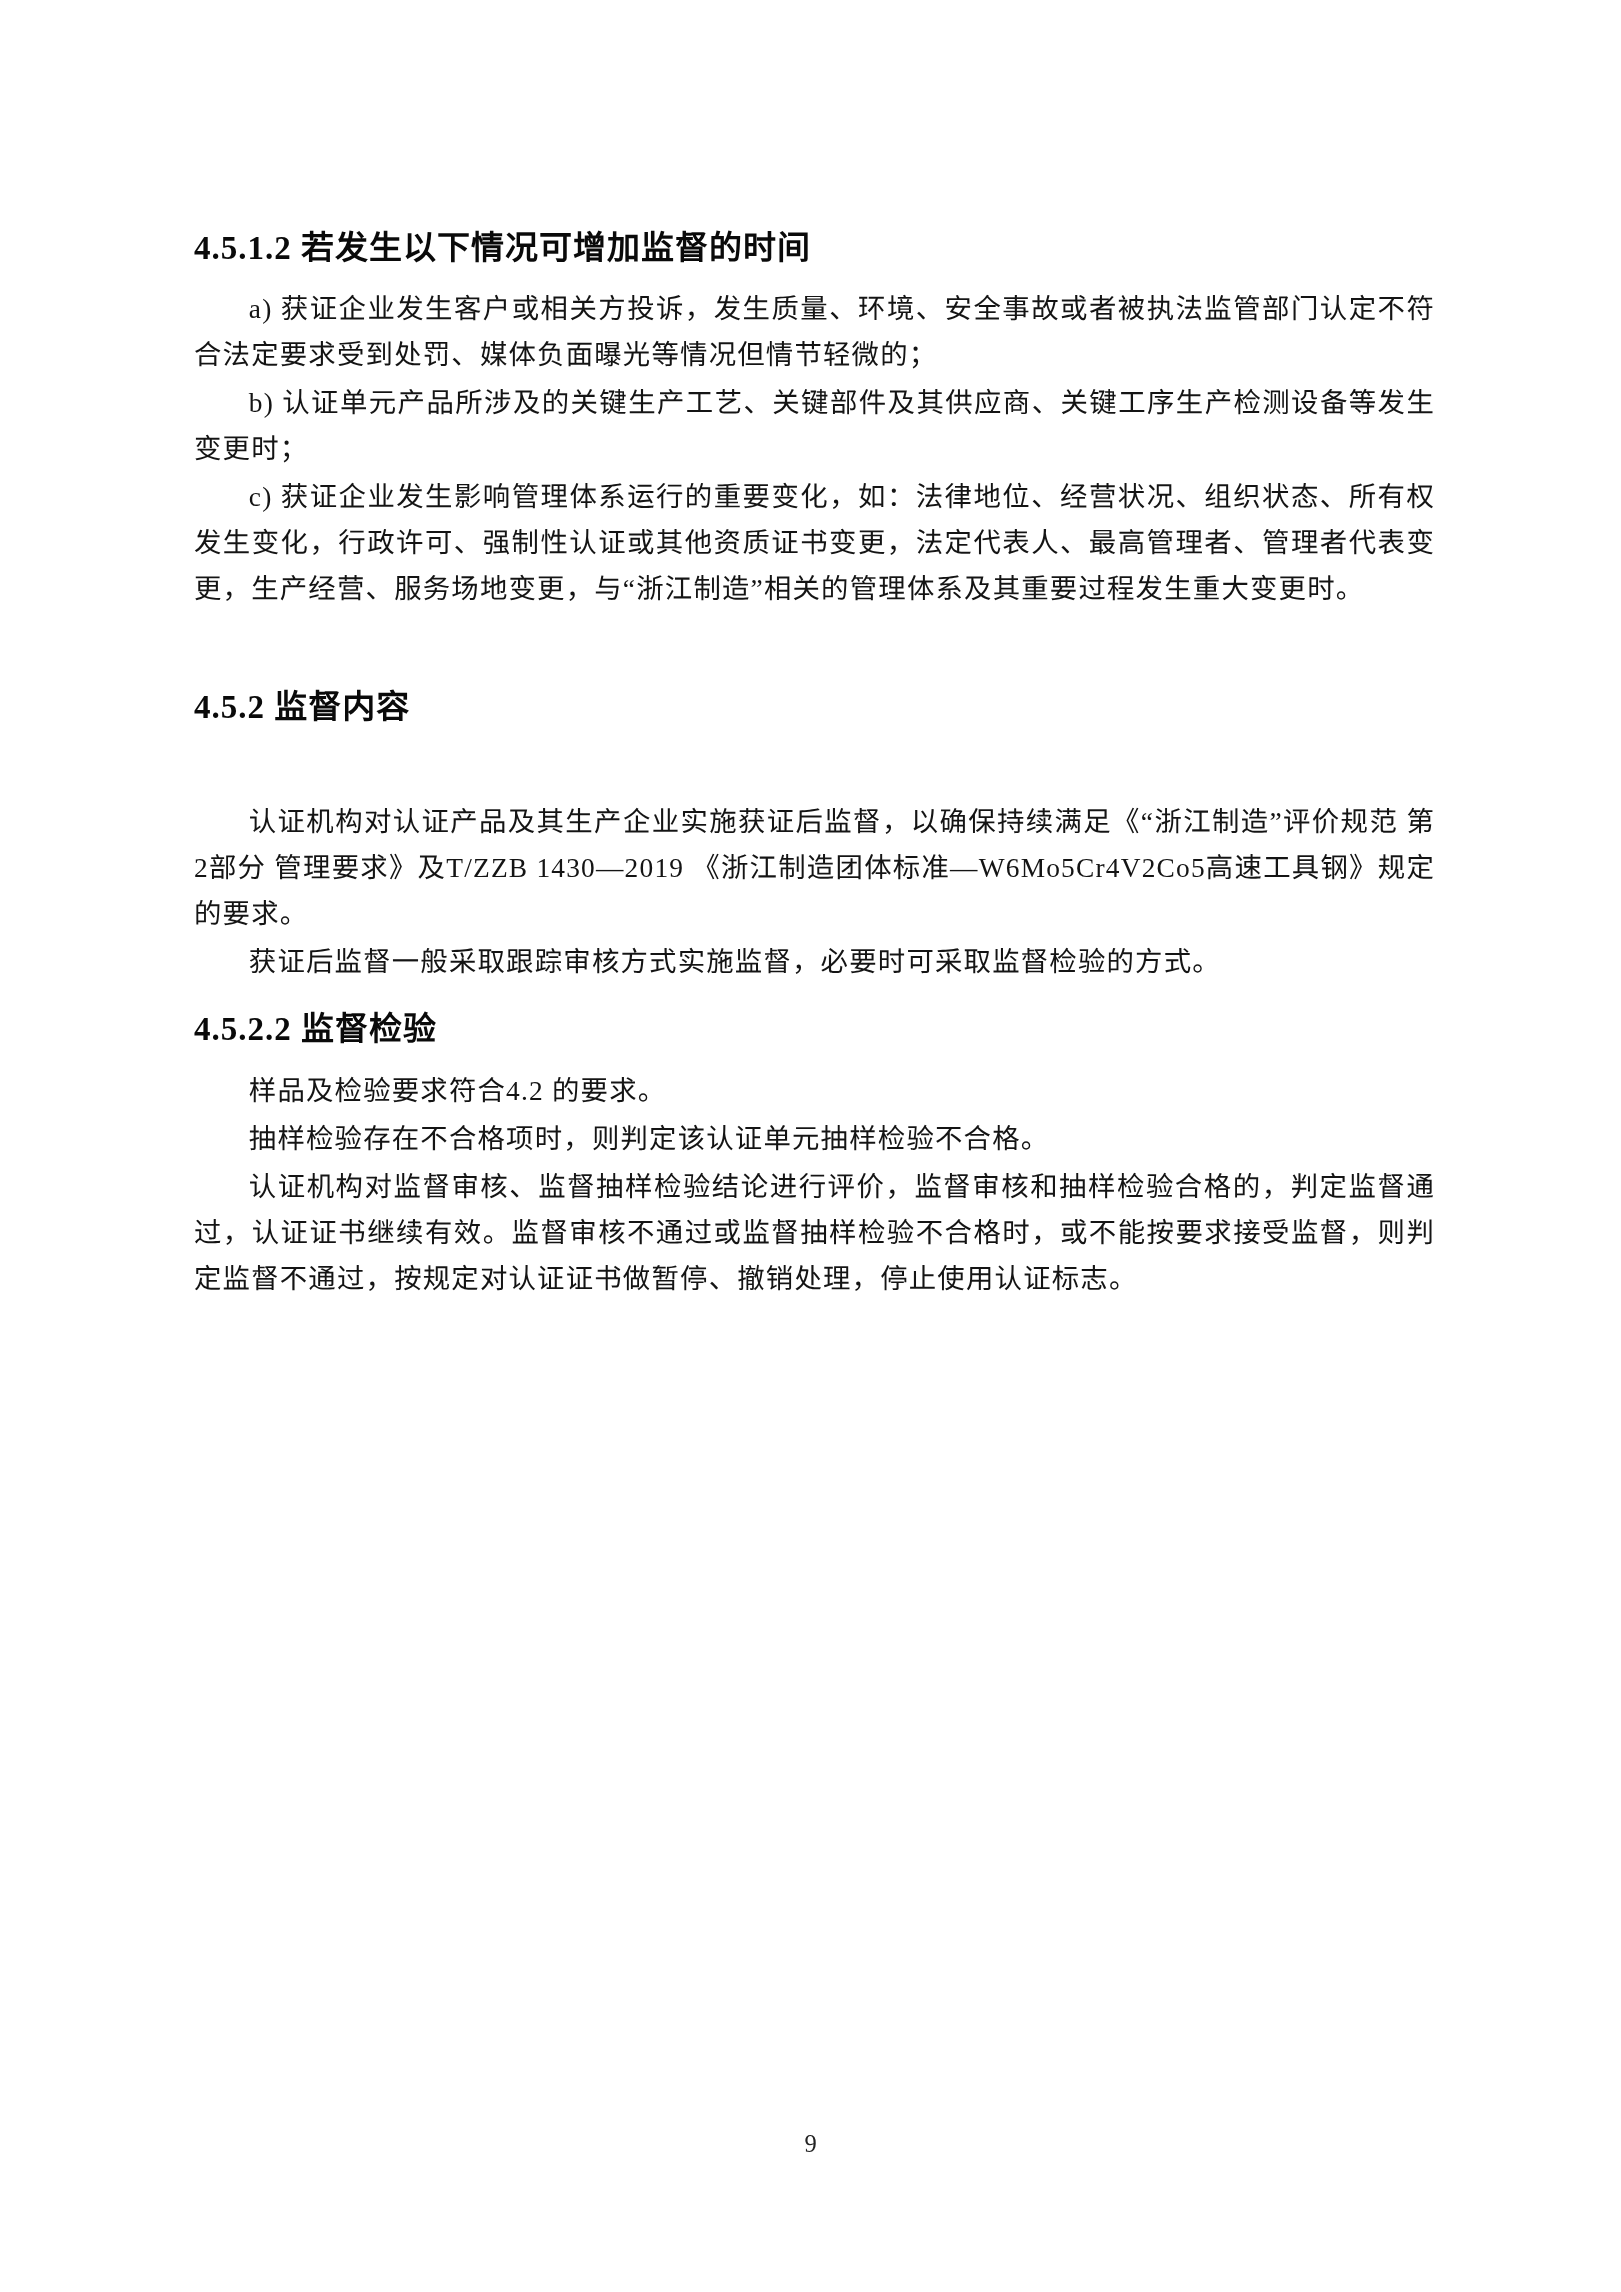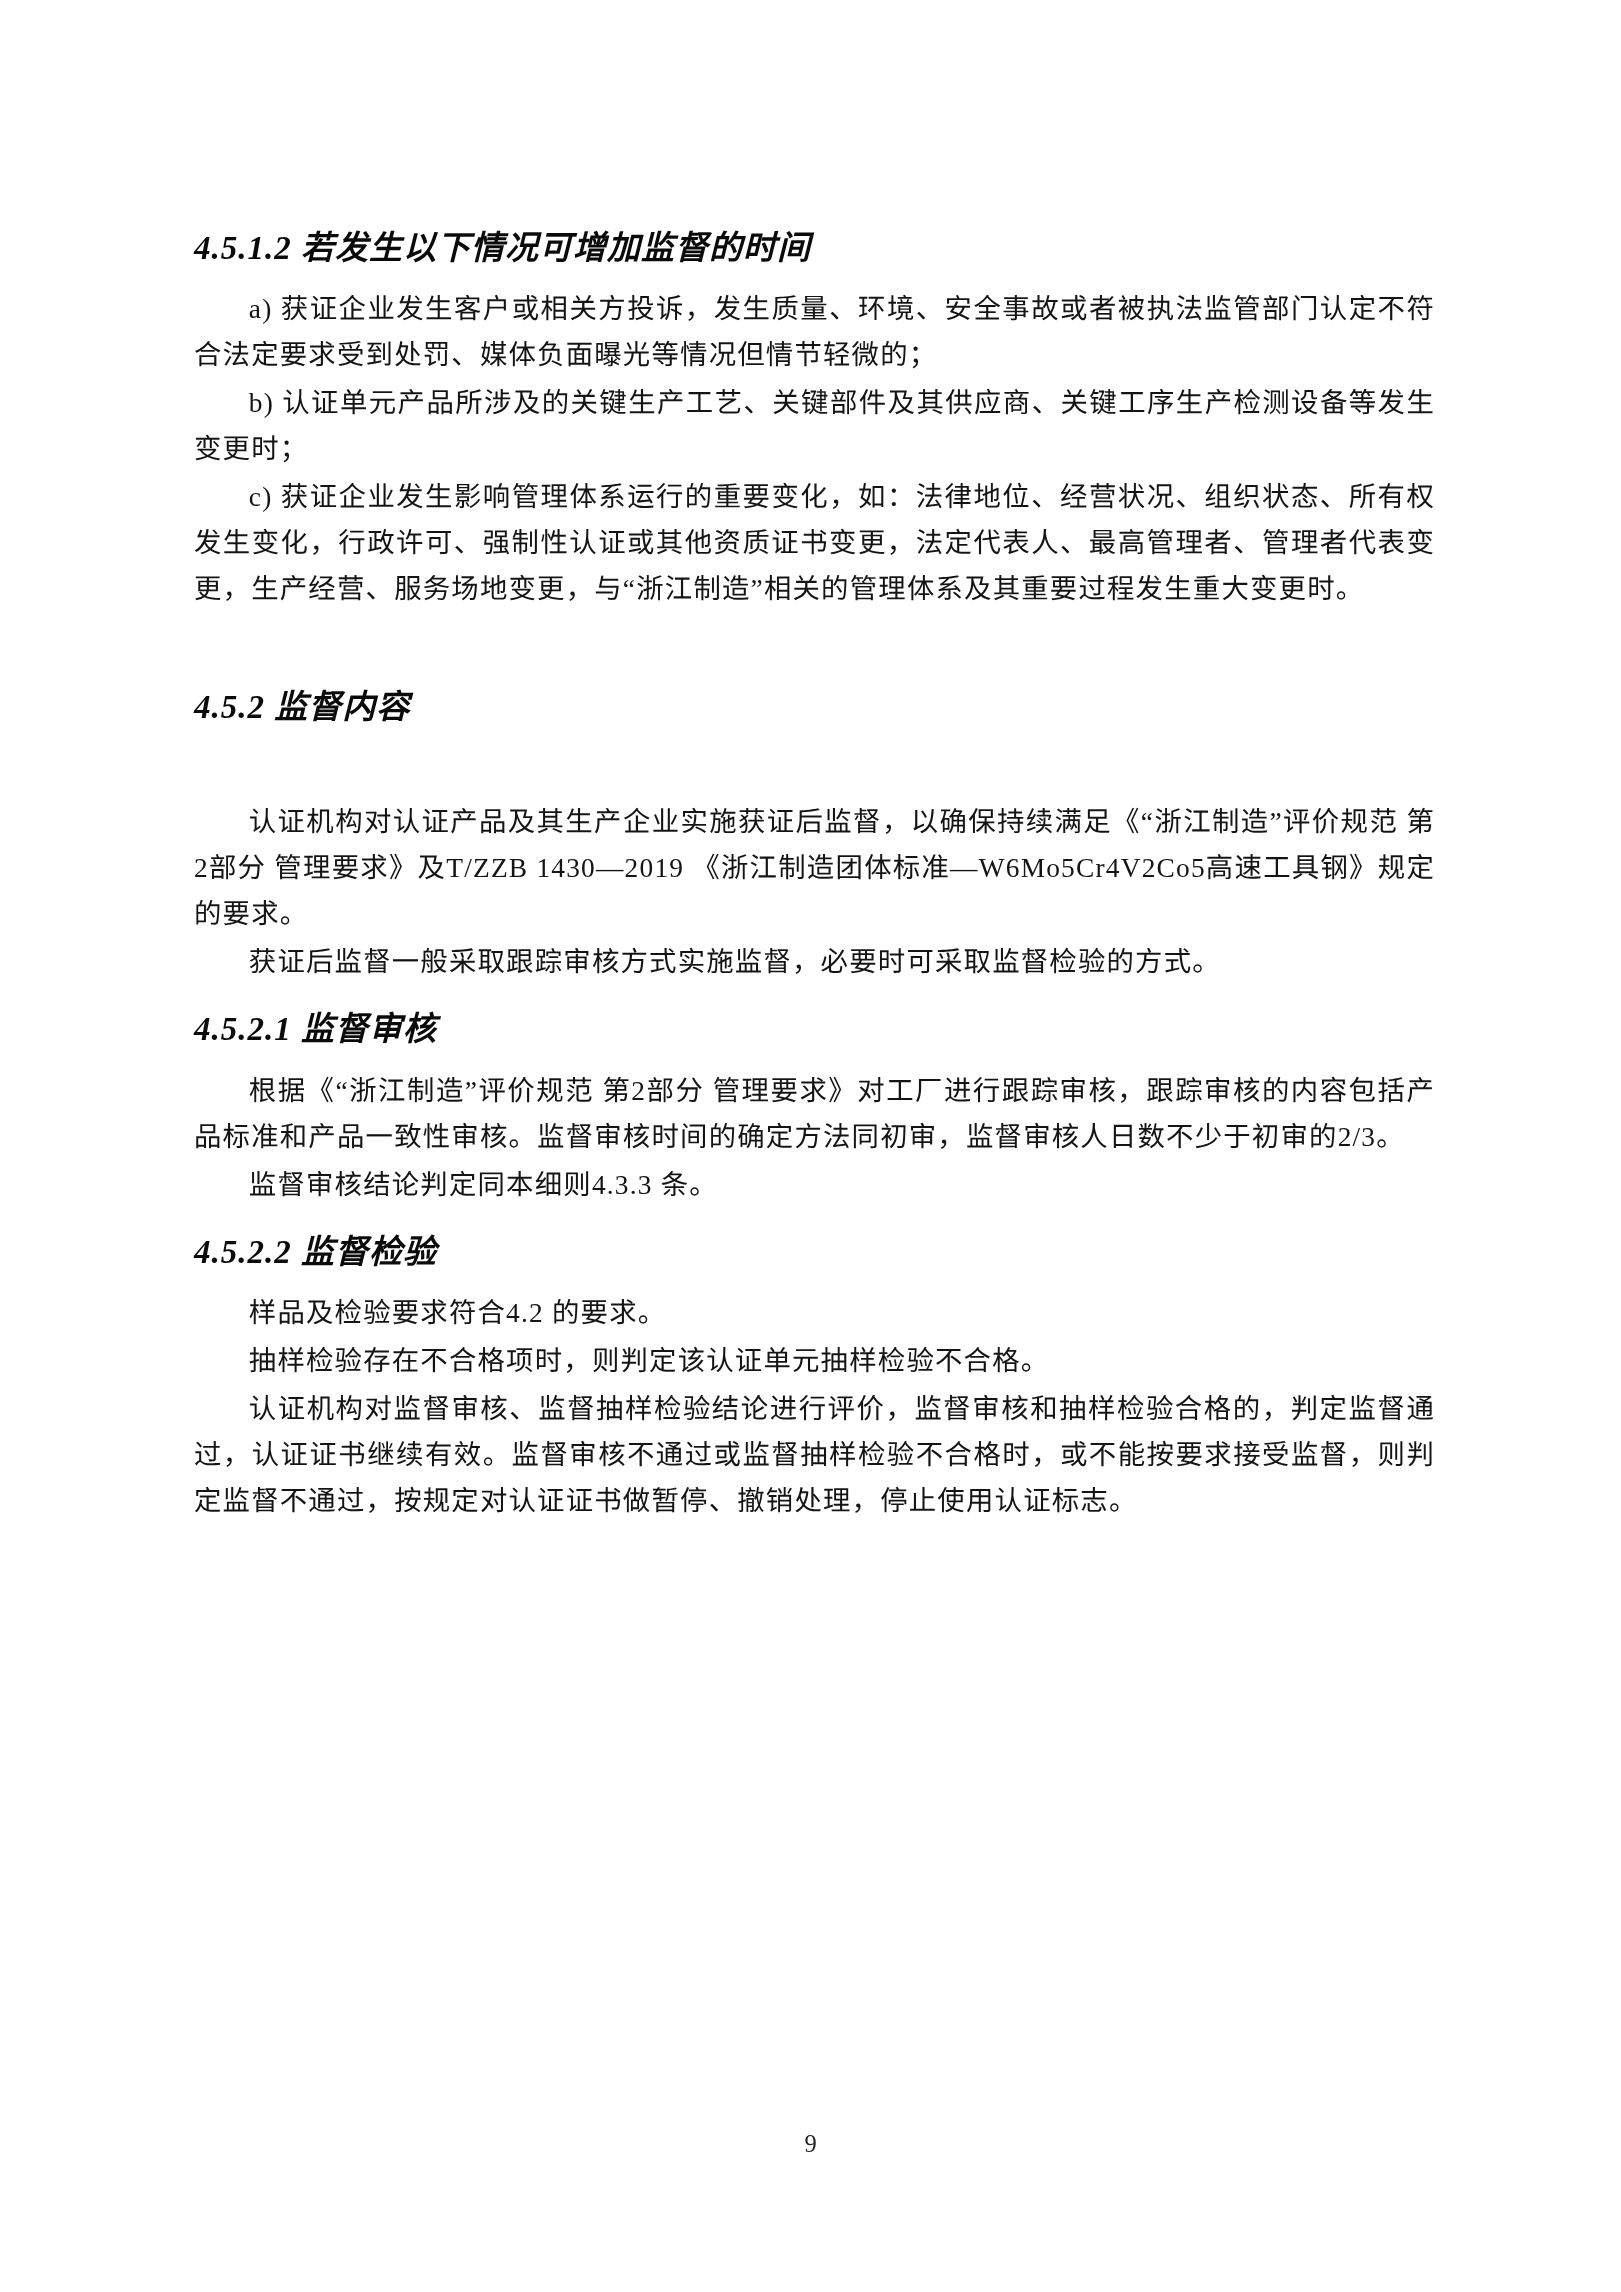--- a/index.html
+++ b/index.html
@@ -21,21 +21,20 @@
   }
   section { margin: 0; padding: 0; }
   h2, h3 {
     font-family: "Liberation Serif", "DejaVu Serif", serif;
     font-weight: bold;
     color: #0a0a0a;
     font-size: 33px;
     line-height: 1.32;
     letter-spacing: 1px;
     margin: 0;
-    font-style: italic;
   }
   .h-tight { margin: 23.5px 0 15.7px 0; }
   .h-loose { margin: 74px 0 69px 0; }
   .h-first { margin-top: 0; }
   p {
     margin: 2px 0;
     font-size: 27.4px;
     line-height: 46px;
     letter-spacing: 1.2px;
     text-align: justify;
@@ -64,25 +63,20 @@
     <p>b) 认证单元产品所涉及的关键生产工艺、关键部件及其供应商、关键工序生产检测设备等发生变更时；</p>
     <p>c) 获证企业发生影响管理体系运行的重要变化，如：法律地位、经营状况、组织状态、所有权发生变化，行政许可、强制性认证或其他资质证书变更，法定代表人、最高管理者、管理者代表变更，生产经营、服务场地变更，与“浙江制造”相关的管理体系及其重要过程发生重大变更时。</p>
   </section>
 
   <section>
     <h2 class="h-loose">4.5.2 监督内容</h2>
     <p>认证机构对认证产品及其生产企业实施获证后监督，以确保持续满足《“浙江制造”评价规范 第2部分 管理要求》及T/ZZB 1430—2019 《浙江制造团体标准—W6Mo5Cr4V2Co5高速工具钢》规定的要求。</p>
     <p>获证后监督一般采取跟踪审核方式实施监督，必要时可采取监督检验的方式。</p>
   </section>
 
-  <section>
-    <h3 class="h-tight">4.5.2.1 监督审核</h3>
-    <p>根据《“浙江制造”评价规范 第2部分 管理要求》对工厂进行跟踪审核，跟踪审核的内容包括产品标准和产品一致性审核。监督审核时间的确定方法同初审，监督审核人日数不少于初审的2/3。</p>
-    <p>监督审核结论判定同本细则4.3.3 条。</p>
-  </section>
 
   <section>
     <h3 class="h-tight">4.5.2.2 监督检验</h3>
     <p>样品及检验要求符合4.2 的要求。</p>
     <p>抽样检验存在不合格项时，则判定该认证单元抽样检验不合格。</p>
   </section>
 
   <section>
     <p>认证机构对监督审核、监督抽样检验结论进行评价，监督审核和抽样检验合格的，判定监督通过，认证证书继续有效。监督审核不通过或监督抽样检验不合格时，或不能按要求接受监督，则判定监督不通过，按规定对认证证书做暂停、撤销处理，停止使用认证标志。</p>
   </section>

